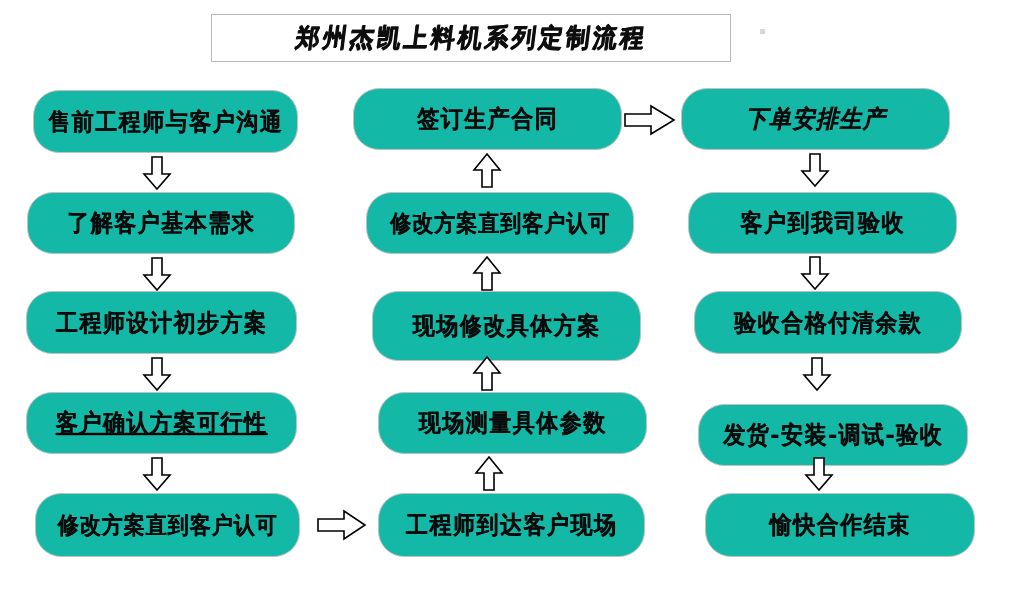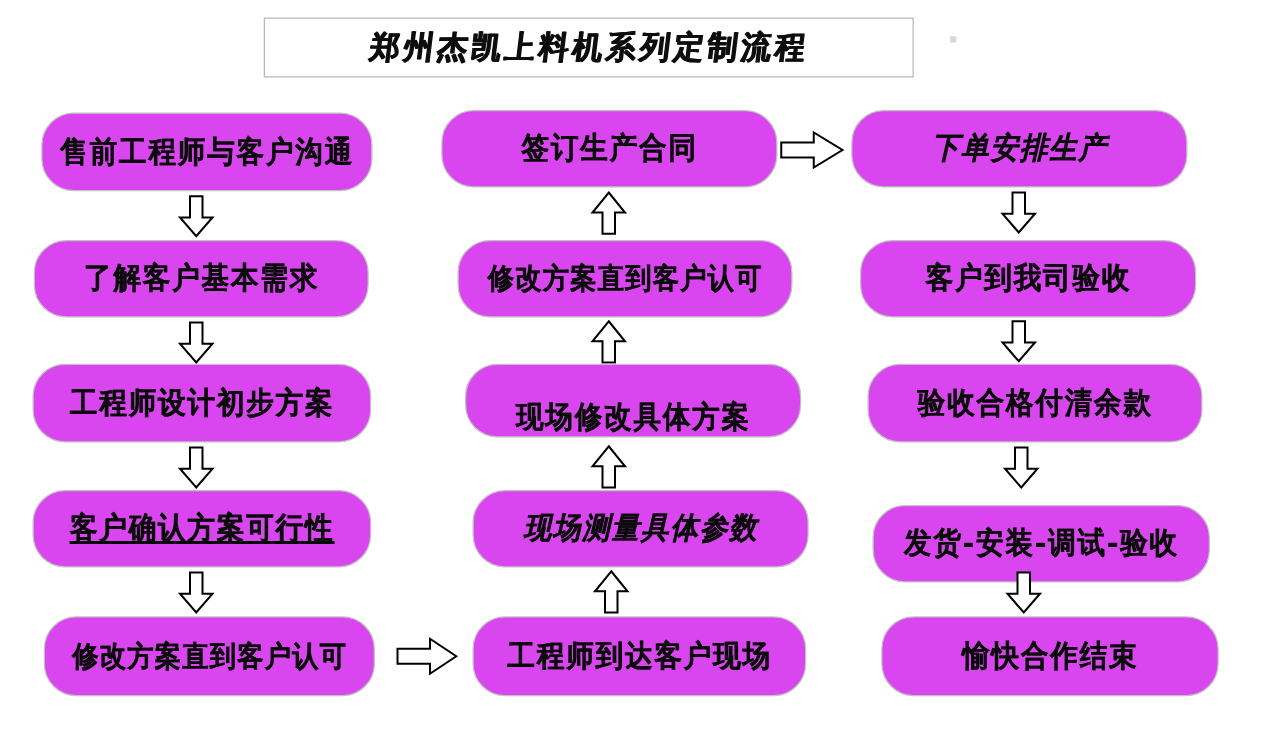--- a/index.html
+++ b/index.html
@@ -32,21 +32,21 @@
     white-space:nowrap;
     text-shadow:0.6px 0 0 #111, -0.4px 0.3px 0 #111;
   }
 
   
   .node{
     position:absolute;
     box-sizing:border-box;
     border:1.2px solid #c2c2c2;
     border-radius:26px;
-    background:#d946ef;
+    background:#14b8a6;
     display:flex;align-items:center;justify-content:center;
   }
   .node span{
     font-family:"DejaVu Serif","Liberation Serif",serif;
     font-weight:bold;
     font-size:22px;
     color:#0a0a0a;
     letter-spacing:1.5px;
     white-space:nowrap;
     transform:scale(1.0,1.1);
@@ -131,31 +131,31 @@
   <div class="node small" style="left:366px;top:192px;width:268px;height:62px;">
     <span>修改方案直到客户认可</span>
   </div>
 
   <div class="arrow" style="left:470px;top:256px;">
     <svg width="34" height="35" viewBox="0 0 34 35">
       <polygon points="17,1 30,17 22,17 22,34 12,34 12,17 4,17" fill="#ffffff" stroke="#000000" stroke-width="1.6" stroke-linejoin="miter"></polygon>
     </svg>
   </div>
 
-  <div class="node" style="left:372px;top:291px;width:269px;height:59px;align-items:flex-end;">
+  <div class="node" style="left:372px;top:291px;width:269px;height:70px;">
     <span>现场修改具体方案</span>
   </div>
 
   <div class="arrow" style="left:470px;top:356px;">
     <svg width="34" height="35" viewBox="0 0 34 35">
       <polygon points="17,1 30,17 22,17 22,34 12,34 12,17 4,17" fill="#ffffff" stroke="#000000" stroke-width="1.6" stroke-linejoin="miter"></polygon>
     </svg>
   </div>
 
-  <div class="node" style="left:378px;top:392px;width:269px;height:62px;font-style:italic;">
+  <div class="node" style="left:378px;top:392px;width:269px;height:62px;">
     <span>现场测量具体参数</span>
   </div>
 
   <div class="arrow" style="left:472px;top:456px;">
     <svg width="34" height="35" viewBox="0 0 34 35">
       <polygon points="17,1 30,17 22,17 22,34 12,34 12,17 4,17" fill="#ffffff" stroke="#000000" stroke-width="1.6" stroke-linejoin="miter"></polygon>
     </svg>
   </div>
 
   <div class="node" style="left:378px;top:493px;width:267px;height:64px;align-items:center;">

